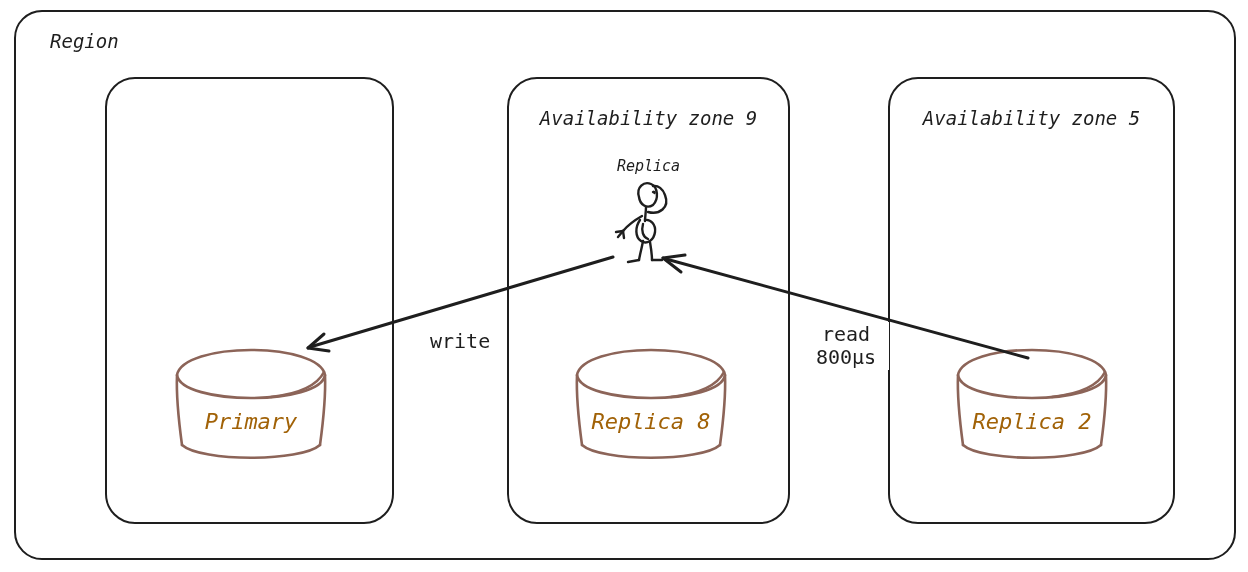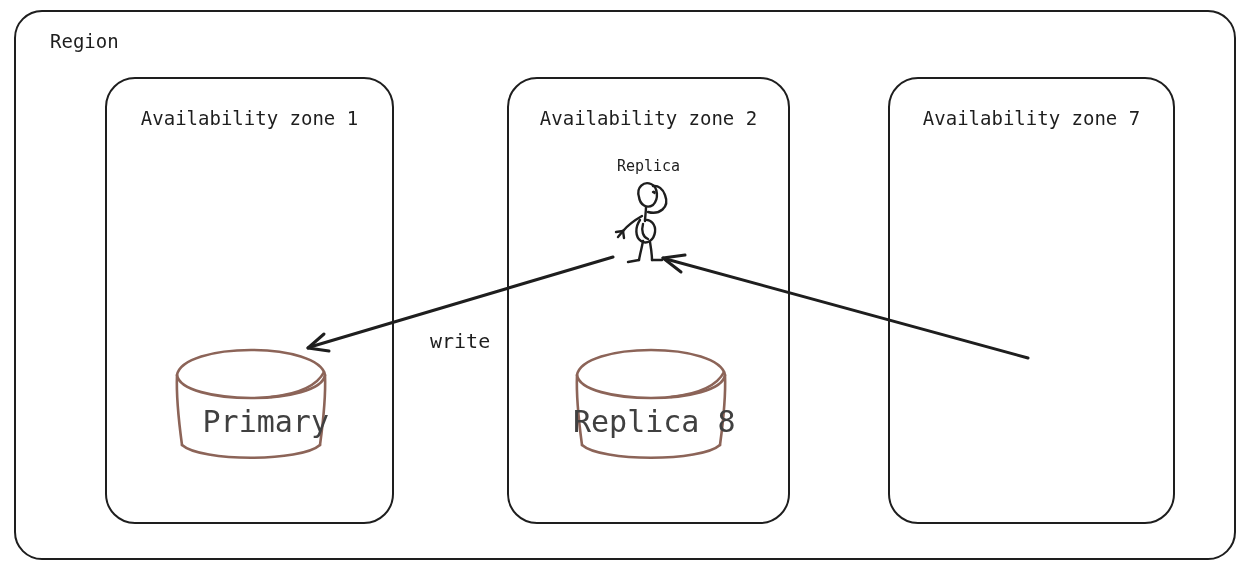--- a/index.html
+++ b/index.html
@@ -12,20 +12,21 @@
     font-family: "DejaVu Sans Mono", "Liberation Mono", monospace;
     color: #1e1e1e;
     overflow: hidden;
   }
   .region-box {
     position: absolute;
     left: 14px; top: 10px;
     width: 1222px; height: 550px;
     border: 2.5px solid #1e1e1e;
     border-radius: 28px;
+    font-style: italic;
   }
   .region-label {
     position: absolute;
     left: 34px; top: 17px;
     font-size: 19px;
     line-height: 24px;
     white-space: nowrap;
   }
   .zone {
     position: absolute;
@@ -65,24 +66,24 @@
     width: 156px; height: 120px;
   }
   .db-1 { left: 66px; }
   .db-2 { left: 64px; }
   .db-3 { left: 64px; }
   .db svg { position: absolute; left: 0; top: 0; }
   .db-label {
     position: absolute;
     left: 0; top: 62px;
     width: 100%;
-    text-align: right;
-    font-size: 30px;
+    text-align: center;
+    font-size: 22px;
     line-height: 26px;
-    color: #404040;
+    color: #a16207;
     white-space: nowrap;
   }
   .arrows-layer {
     position: absolute;
     left: 0; top: 0;
     width: 1248px; height: 572px;
     pointer-events: none;
   }
   .arrow-label {
     position: absolute;
@@ -98,37 +99,36 @@
 </style>
 </head>
 <body>
 
 <div class="canvas">
 
   <div class="region-box">
     <div class="region-label">Region</div>
 
     <div class="zone zone-1">
-      <div class="zone-title">Availability zone 1</div>
       <div class="db db-1">
         <svg width="156" height="120" viewBox="0 0 156 120">
           <g fill="none" stroke="#8c6458" stroke-width="2.6" stroke-linecap="round">
             <path d="M 4 28 C 7 12, 41 3, 78 3 C 115 3, 149 12, 152 28 C 150 43, 114 51, 78 51 C 42 51, 6 43, 4 28"></path>
             <path d="M 98 50 C 124 47, 144 39, 151 25"></path>
             <path d="M 4 28 C 3 52, 6 76, 9 98"></path>
             <path d="M 152 28 C 153 52, 150 76, 147 98"></path>
             <path d="M 9 98 C 28 115, 128 115, 147 98"></path>
           </g>
         </svg>
         <div class="db-label">Primary</div>
       </div>
     </div>
 
     <div class="zone zone-2">
-      <div class="zone-title">Availability zone 2</div>
+      <div class="zone-title">Availability zone 9</div>
       <div class="client-label">Replica</div>
       <svg class="client-figure" width="92" height="92" viewBox="0 0 92 92">
         <g fill="none" stroke="#1e1e1e" stroke-width="2.4" stroke-linecap="round" stroke-linejoin="round">
 
           <path d="M 38 18 C 35 8, 43 2, 50 5 C 57 8, 58 20, 52 26 C 46 30, 39 26, 38 18"></path>
 
           <path d="M 52 13 C 53 12.5, 54 13, 53.5 14"></path>
 
           <path d="M 47 33 C 58 36, 69 29, 64 16 C 62 10, 57 6, 52 7"></path>
 
@@ -158,21 +158,33 @@
             <path d="M 4 28 C 3 52, 6 76, 9 98"></path>
             <path d="M 152 28 C 153 52, 150 76, 147 98"></path>
             <path d="M 9 98 C 28 115, 128 115, 147 98"></path>
           </g>
         </svg>
         <div class="db-label">Replica 8</div>
       </div>
     </div>
 
     <div class="zone zone-3">
-      <div class="zone-title">Availability zone 7</div>
+      <div class="zone-title">Availability zone 5</div>
+      <div class="db db-3">
+        <svg width="156" height="120" viewBox="0 0 156 120">
+          <g fill="none" stroke="#8c6458" stroke-width="2.6" stroke-linecap="round">
+            <path d="M 4 28 C 7 12, 41 3, 78 3 C 115 3, 149 12, 152 28 C 150 43, 114 51, 78 51 C 42 51, 6 43, 4 28"></path>
+            <path d="M 98 50 C 124 47, 144 39, 151 25"></path>
+            <path d="M 4 28 C 3 52, 6 76, 9 98"></path>
+            <path d="M 152 28 C 153 52, 150 76, 147 98"></path>
+            <path d="M 9 98 C 28 115, 128 115, 147 98"></path>
+          </g>
+        </svg>
+        <div class="db-label">Replica 2</div>
+      </div>
     </div>
   </div>
 
   <svg class="arrows-layer" width="1248" height="572" viewBox="0 0 1248 572">
     <g fill="none" stroke="#1e1e1e" stroke-width="3" stroke-linecap="round">
 
       <g>
         <path d="M 613 257 L 310 347"></path>
         <path d="M 308 348 L 329 351"></path>
         <path d="M 308 348 L 324 334"></path>
@@ -180,14 +192,18 @@
 
       <g>
         <path d="M 1028 358 L 666 259"></path>
         <path d="M 663 258 L 681 272"></path>
         <path d="M 663 258 L 685 255"></path>
       </g>
     </g>
   </svg>
 
   <div class="arrow-label write">write</div>
+  <div class="arrow-label read">
+    <div>read</div>
+    <div>800μs</div>
+  </div>
 
 </div>
 
 </body></html>

